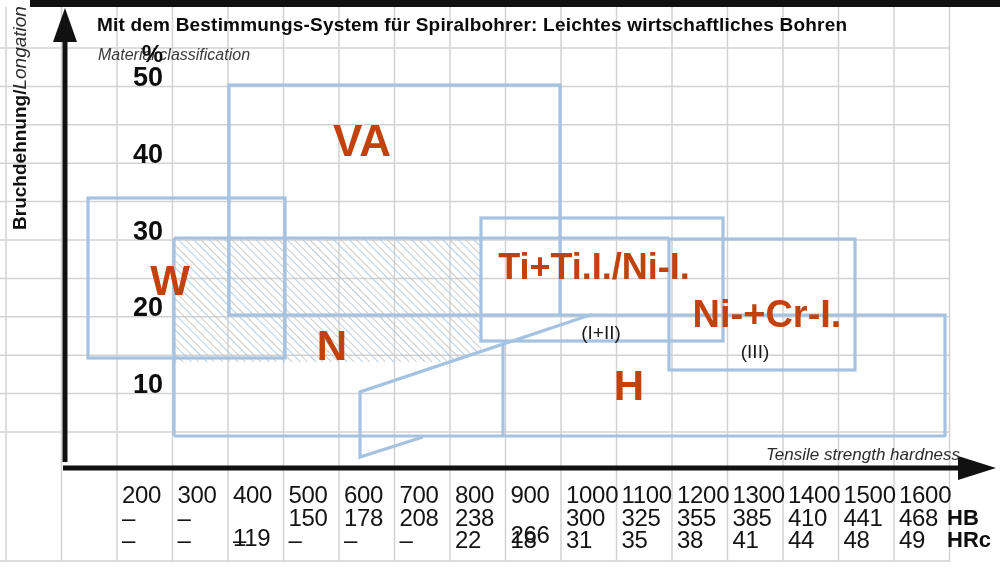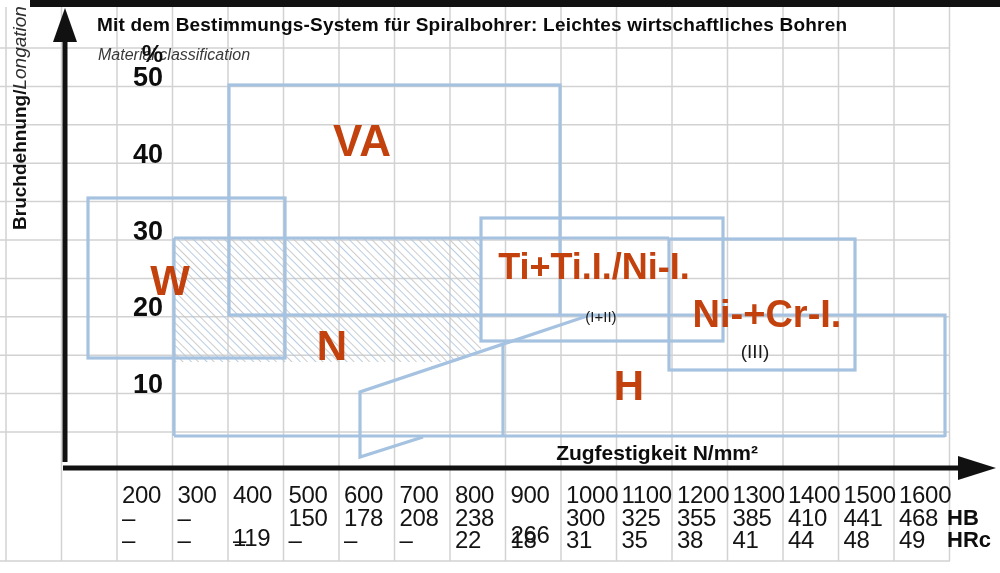--- a/index.html
+++ b/index.html
@@ -106,27 +106,27 @@
       <div class="abs y-tick" style="left: 101px; top: 217.6px;">30</div>
       <div class="abs y-tick" style="left: 101px; top: 294.4px;">20</div>
       <div class="abs y-tick" style="left: 101px; top: 371.2px;">10</div>
     </div>
 
   <div id="region-labels">
       <div class="abs region-label" style="left: 362px; top: 141px; font-size: 44px;">VA</div>
       <div class="abs region-label" style="left: 170px; top: 281px; font-size: 42px;">W</div>
       <div class="abs region-label" style="left: 332px; top: 346px; font-size: 42px;">N</div>
       <div class="abs region-label" style="left: 594px; top: 267px; font-size: 36px;">Ti+Ti.I./Ni-I.</div>
-      <div class="abs region-sub" style="left: 601px; top: 316px; font-size: 15px;">(I+II)</div>
+      <div class="abs region-sub" style="left: 601px; top: 332px; font-size: 19px;">(I+II)</div>
       <div class="abs region-label" style="left: 767px; top: 314px; font-size: 38px;">Ni-+Cr-I.</div>
       <div class="abs region-sub" style="left: 755px; top: 351px; font-size: 19px;">(III)</div>
       <div class="abs region-label" style="left: 629px; top: 386px; font-size: 42px;">H</div>
     </div>
 
-  <div class="abs x-label-de">Zugfestigkeit N/mm²</div>
+  <div class="abs x-label-en">Tensile strength hardness</div>
 
   <div id="x-table">
       <div class="abs cell" style="left: 122px; top: 484px;">200</div>
       <div class="abs cell" style="left: 122px; top: 507px;">–</div>
       <div class="abs cell" style="left: 122px; top: 529px;">–</div>
       <div class="abs cell" style="left: 177.5px; top: 484px;">300</div>
       <div class="abs cell" style="left: 177.5px; top: 507px;">–</div>
       <div class="abs cell" style="left: 177.5px; top: 529px;">–</div>
       <div class="abs cell" style="left: 233px; top: 484px;">400</div>
       <div class="abs cell" style="left: 233px; top: 507px; margin-top: 20px;">119</div>

